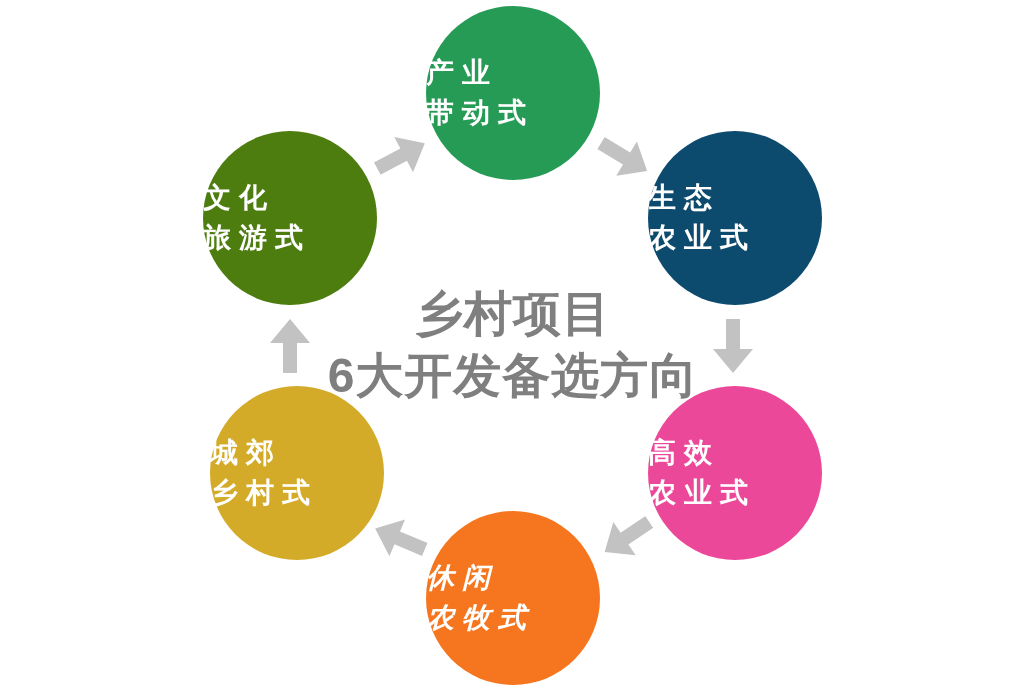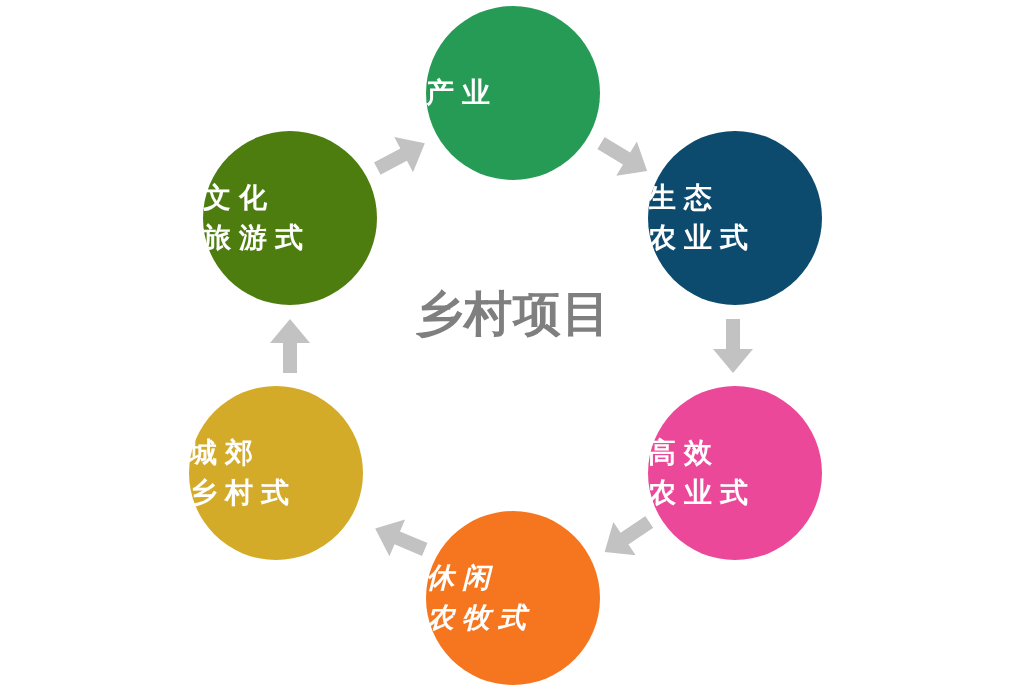--- a/index.html
+++ b/index.html
@@ -32,21 +32,21 @@
     font-weight: bold;
     line-height: 40px;
     letter-spacing: 8px;
     margin-right: -8px; 
     white-space: nowrap;
   }
   .node-top          { left: 426px; top: 6px;   }
   .node-top-right    { left: 648px; top: 131px; }
   .node-bottom-right { left: 648px; top: 386px; }
   .node-bottom       { left: 426px; top: 511px; }
-  .node-bottom-left  { left: 189px; top: 386px; }
+  .node-bottom-left  { left: 210px; top: 386px; }
   .node-top-left     { left: 203px; top: 131px; }
 
   
   .center-title {
     position: absolute;
     left: 262px;
     top: 283px;
     width: 502px;
     text-align: center;
   }
@@ -72,24 +72,26 @@
   .arrow-5 { left: 373px; top: 519px; transform: rotate(-157deg);}
   .arrow-6 { left: 263px; top: 326px; transform: rotate(-90deg); }
 </style>
 </head>
 <body>
 
 <div class="stage">
 
   <div class="center-title" style="color: rgb(127, 127, 127);">
     <div class="title-line">乡村项目</div>
+    <div class="title-line">6大开发备选方向</div>
   </div>
 
   <div class="node node-top" style="background-color: rgb(38, 155, 86);">
     <span class="node-line">产业</span>
+    <span class="node-line">带动式</span>
   </div>
 
   <div class="node node-top-right" style="background-color: #0c4a6e;">
     <span class="node-line">生态</span>
     <span class="node-line">农业式</span>
   </div>
 
   <div class="node node-bottom-right" style="background-color: #ec4899;">
     <span class="node-line">高效</span>
     <span class="node-line">农业式</span>

